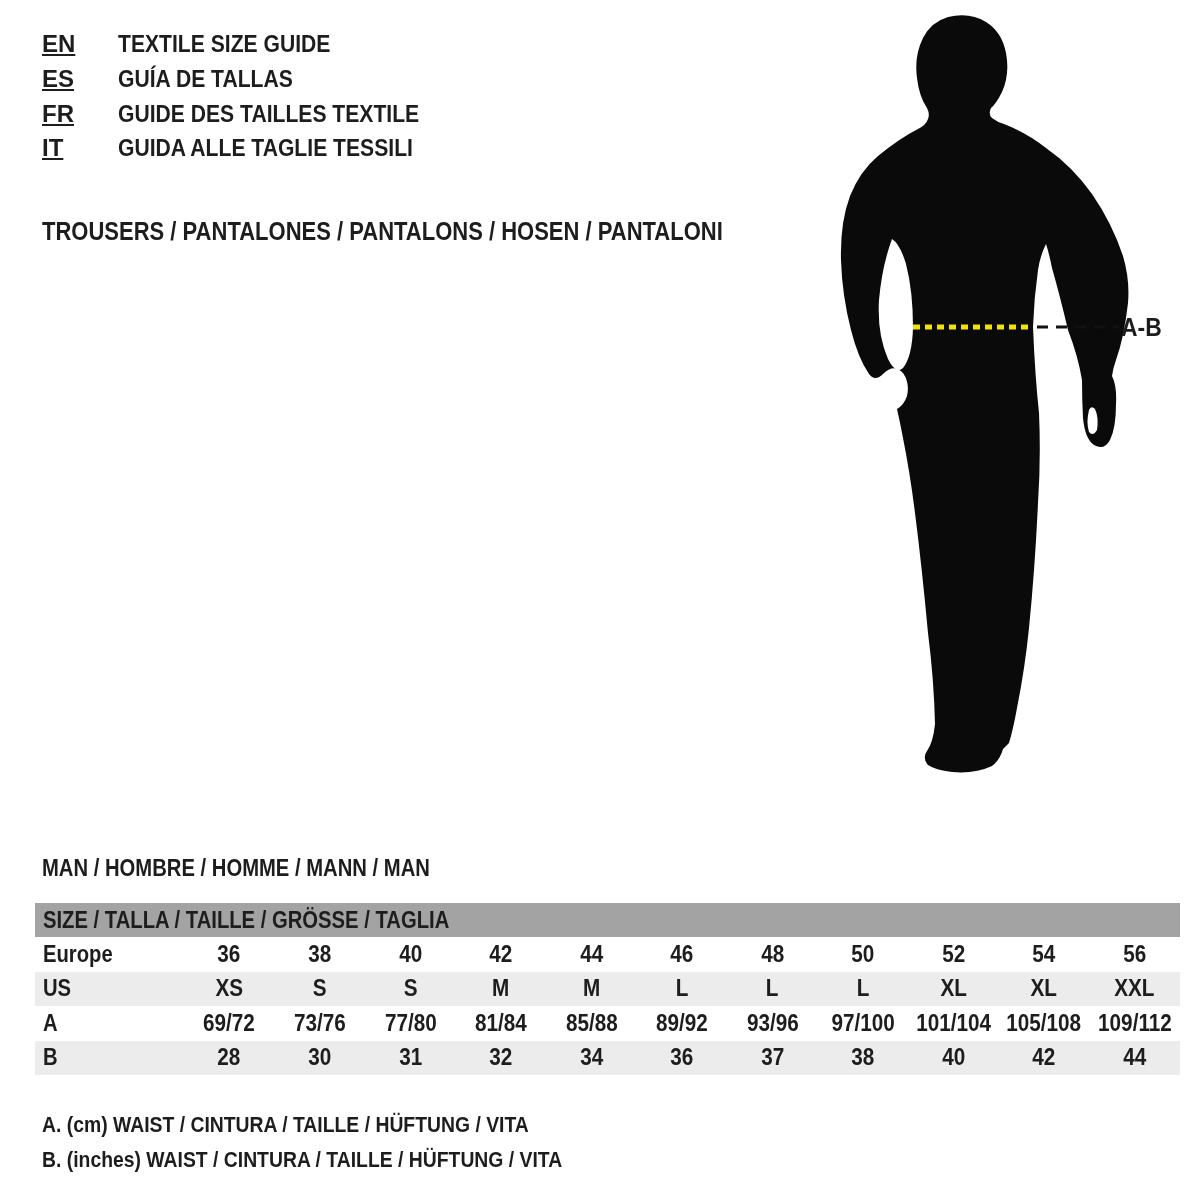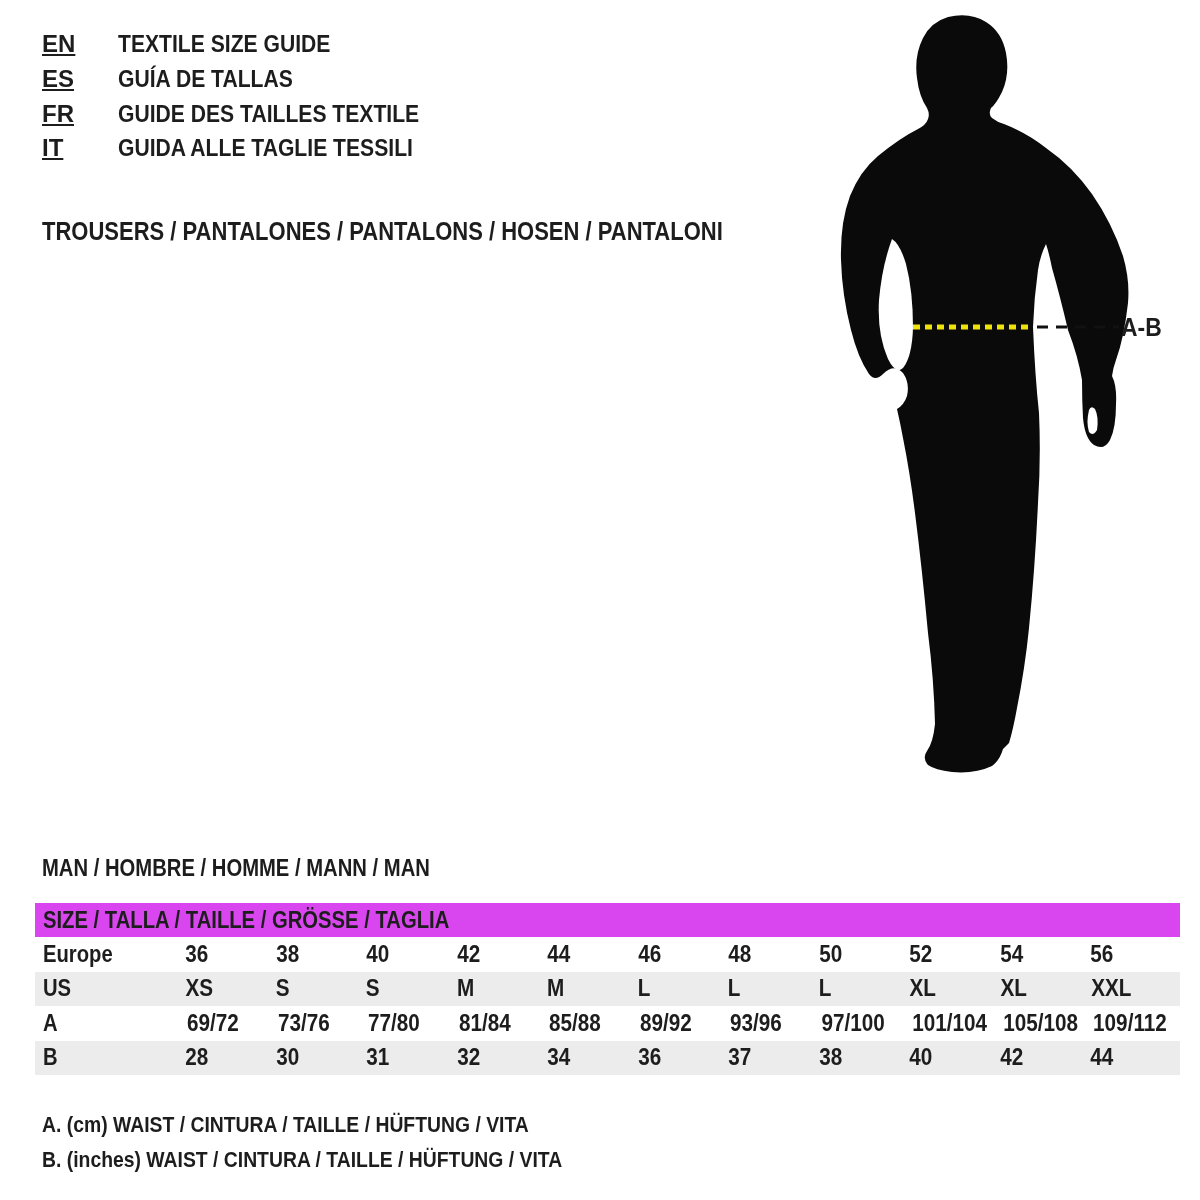--- a/index.html
+++ b/index.html
@@ -29,26 +29,26 @@
   
   .man-title{left:42px;top:855px;font-size:23px;}
 
   
   .size-table{
     left:35px;top:903px;width:1145px;position:absolute;
     border-collapse:collapse;table-layout:fixed;font-size:23px;
   }
   .size-table th,.size-table td{padding:0;font-weight:bold;vertical-align:middle;}
   .size-table thead th{
-    background:#d946ef;height:34px;text-align:left;padding-left:8px;
+    background:#a3a3a3;height:34px;text-align:left;padding-left:8px;
   }
   .size-table tbody tr{height:34.5px;}
   .size-table tbody tr.alt{background:#ececec;border-radius:17px;}
   .size-table tbody th{text-align:left;padding-left:8px;width:149px;}
-  .size-table tbody td{}
+  .size-table tbody td{text-align:center;}
 
   
   .footnotes{left:42px;top:1108px;font-size:22px;line-height:34.5px;}
 </style>
 </head>
 <body>
 
 <div class="abs lang-block" id="lang-block">
     <div class="lang-row">
       <span class="lang-code">EN</span>

